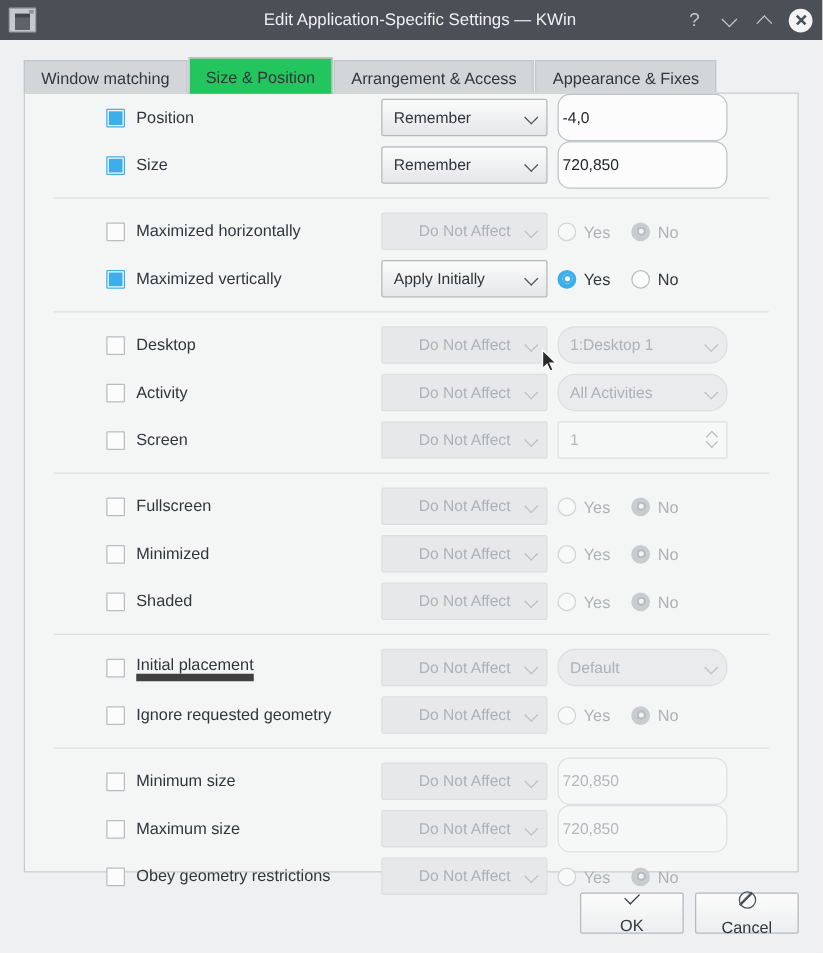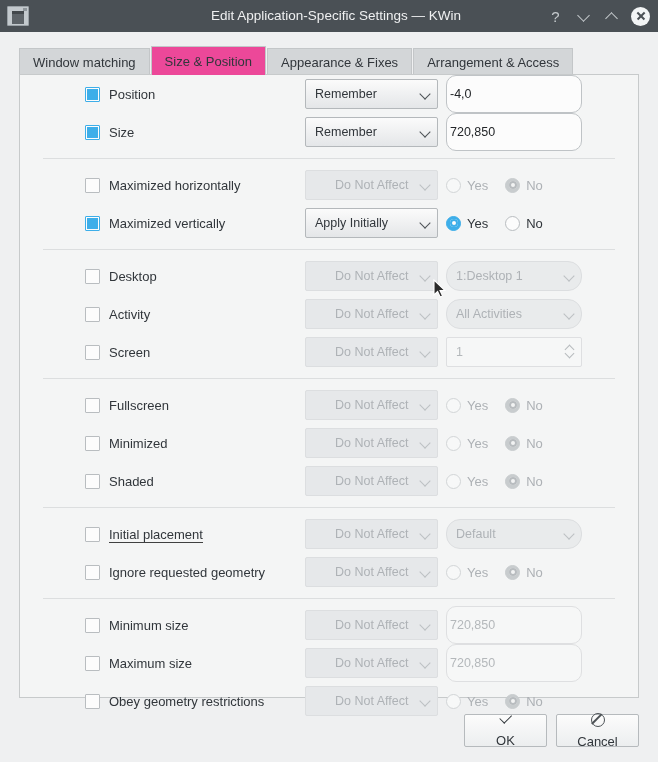--- a/index.html
+++ b/index.html
@@ -104,21 +104,21 @@
     line-height: 27px;
     font-size: 13px;
     color: #31363b;
     background: #d3d6d8;
     border: 1px solid #c3c6c8;
     border-bottom: none;
     margin-right: 1px;
     white-space: nowrap;
   }
   .tab.active {
-    background: #ec4899;
+    background: #22c55e;
     height: 29px;
     line-height: 29px;
     border-color: #c3c6c8;
     position: relative;
     z-index: 3;
   }
 
   
   .panel {
     position: absolute; left: 19px; top: 74px;
@@ -166,21 +166,21 @@
   }
 
   .rowlabel {
     font-size: 13px;
     color: #31363b;
     width: 196px;
     flex: none;
     white-space: nowrap;
   }
   .rowlabel.link {
-    border-bottom: 1px solid #404040;
+    border-bottom: 6px solid #404040;
     display: inline-block;
     width: auto;
     line-height: 15px;
   }
   .labelwrap { width: 196px; flex: none; }
 
   
   .combo {
     width: 133px; height: 30px;
     flex: none;
@@ -408,22 +408,22 @@
       <div class="win-btn">
           <span class="chev up"></span>
         </div>
       <div class="win-close"></div>
     </div>
   </div>
 
   <div class="tabbar" id="tabbar">
       <div class="tab"><span>Window matching</span></div>
       <div class="tab active"><span>Size &amp; Position</span></div>
+      <div class="tab"><span>Arrangement &amp; Access</span></div>
       <div class="tab"><span>Appearance &amp; Fixes</span></div>
-      <div class="tab"><span>Arrangement &amp; Access</span></div>
     </div>
 
   <div class="panel">
     <div class="rows" id="rows">
         <div class="row">
           <div class="cb on"></div>
           <div class="labelwrap"><span class="rowlabel">Position</span></div>
           <div class="combo">
             <span class="ctext">Remember</span>
             <span class="carrow"></span>

